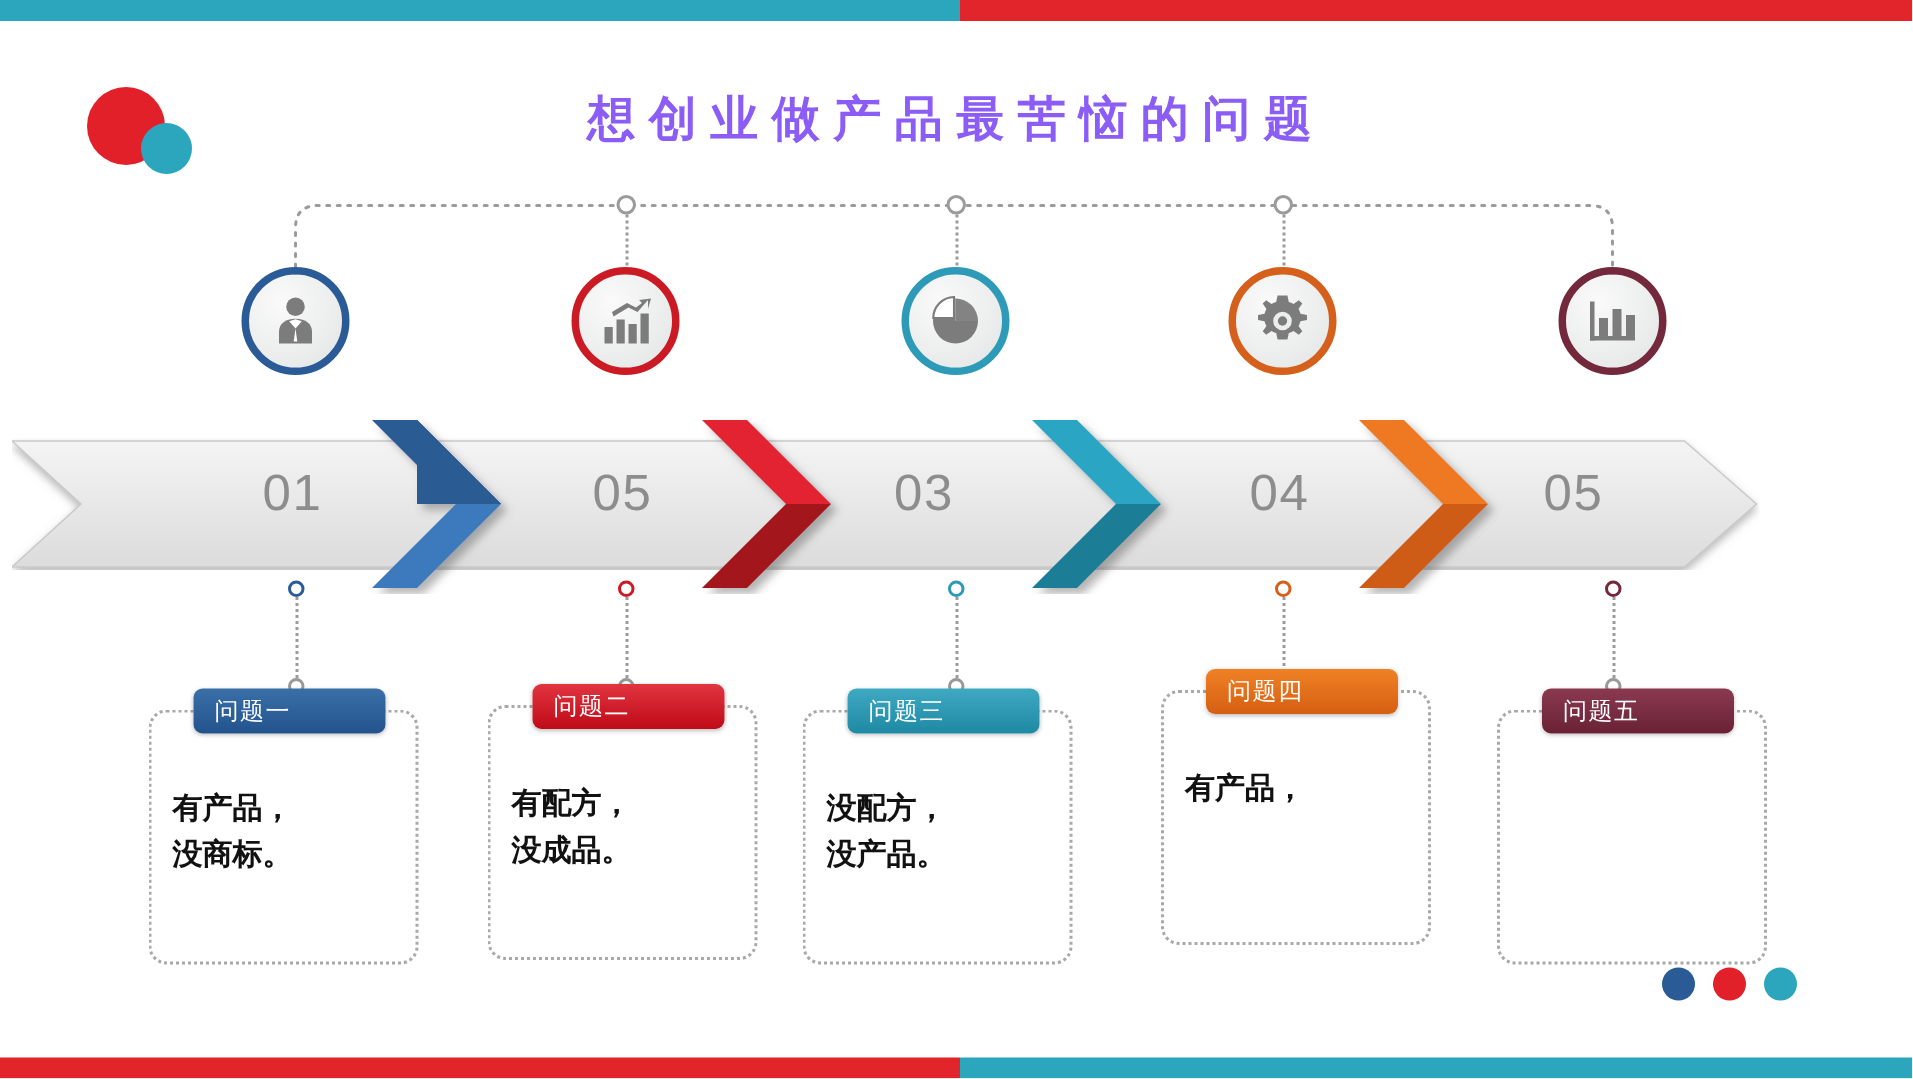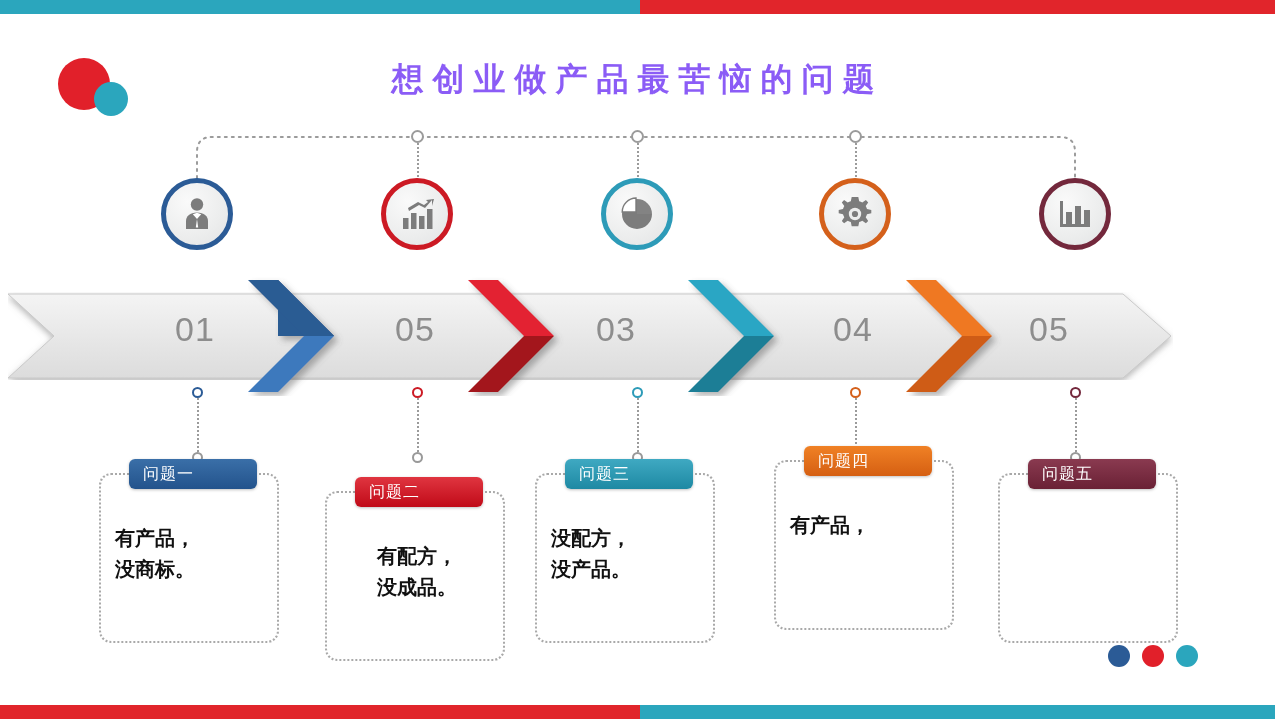--- a/index.html
+++ b/index.html
@@ -352,21 +352,21 @@
   <div class="pin" style="left:1070px; top:452px;"></div>
 
   <div class="card" style="left:99px; top:473px;">
     <div class="card-tag" style="background:linear-gradient(180deg,#3a6fa8,#23538c);">问题一</div>
     <div class="card-body">
       <span class="ln">有产品，</span>
       <span class="ln">没商标。</span>
     </div>
   </div>
 
-  <div class="card" style="left:325px; top:491px;text-align:center;">
+  <div class="card" style="left:325px; top:470px;">
     <div class="card-tag" style="background:linear-gradient(180deg,#e03540,#c00a18);">问题二</div>
     <div class="card-body">
       <span class="ln">有配方，</span>
       <span class="ln">没成品。</span>
     </div>
   </div>
 
   <div class="card" style="left:535px; top:473px;">
     <div class="card-tag" style="background:linear-gradient(180deg,#3fa9c2,#1e89a3);">问题三</div>
     <div class="card-body">

